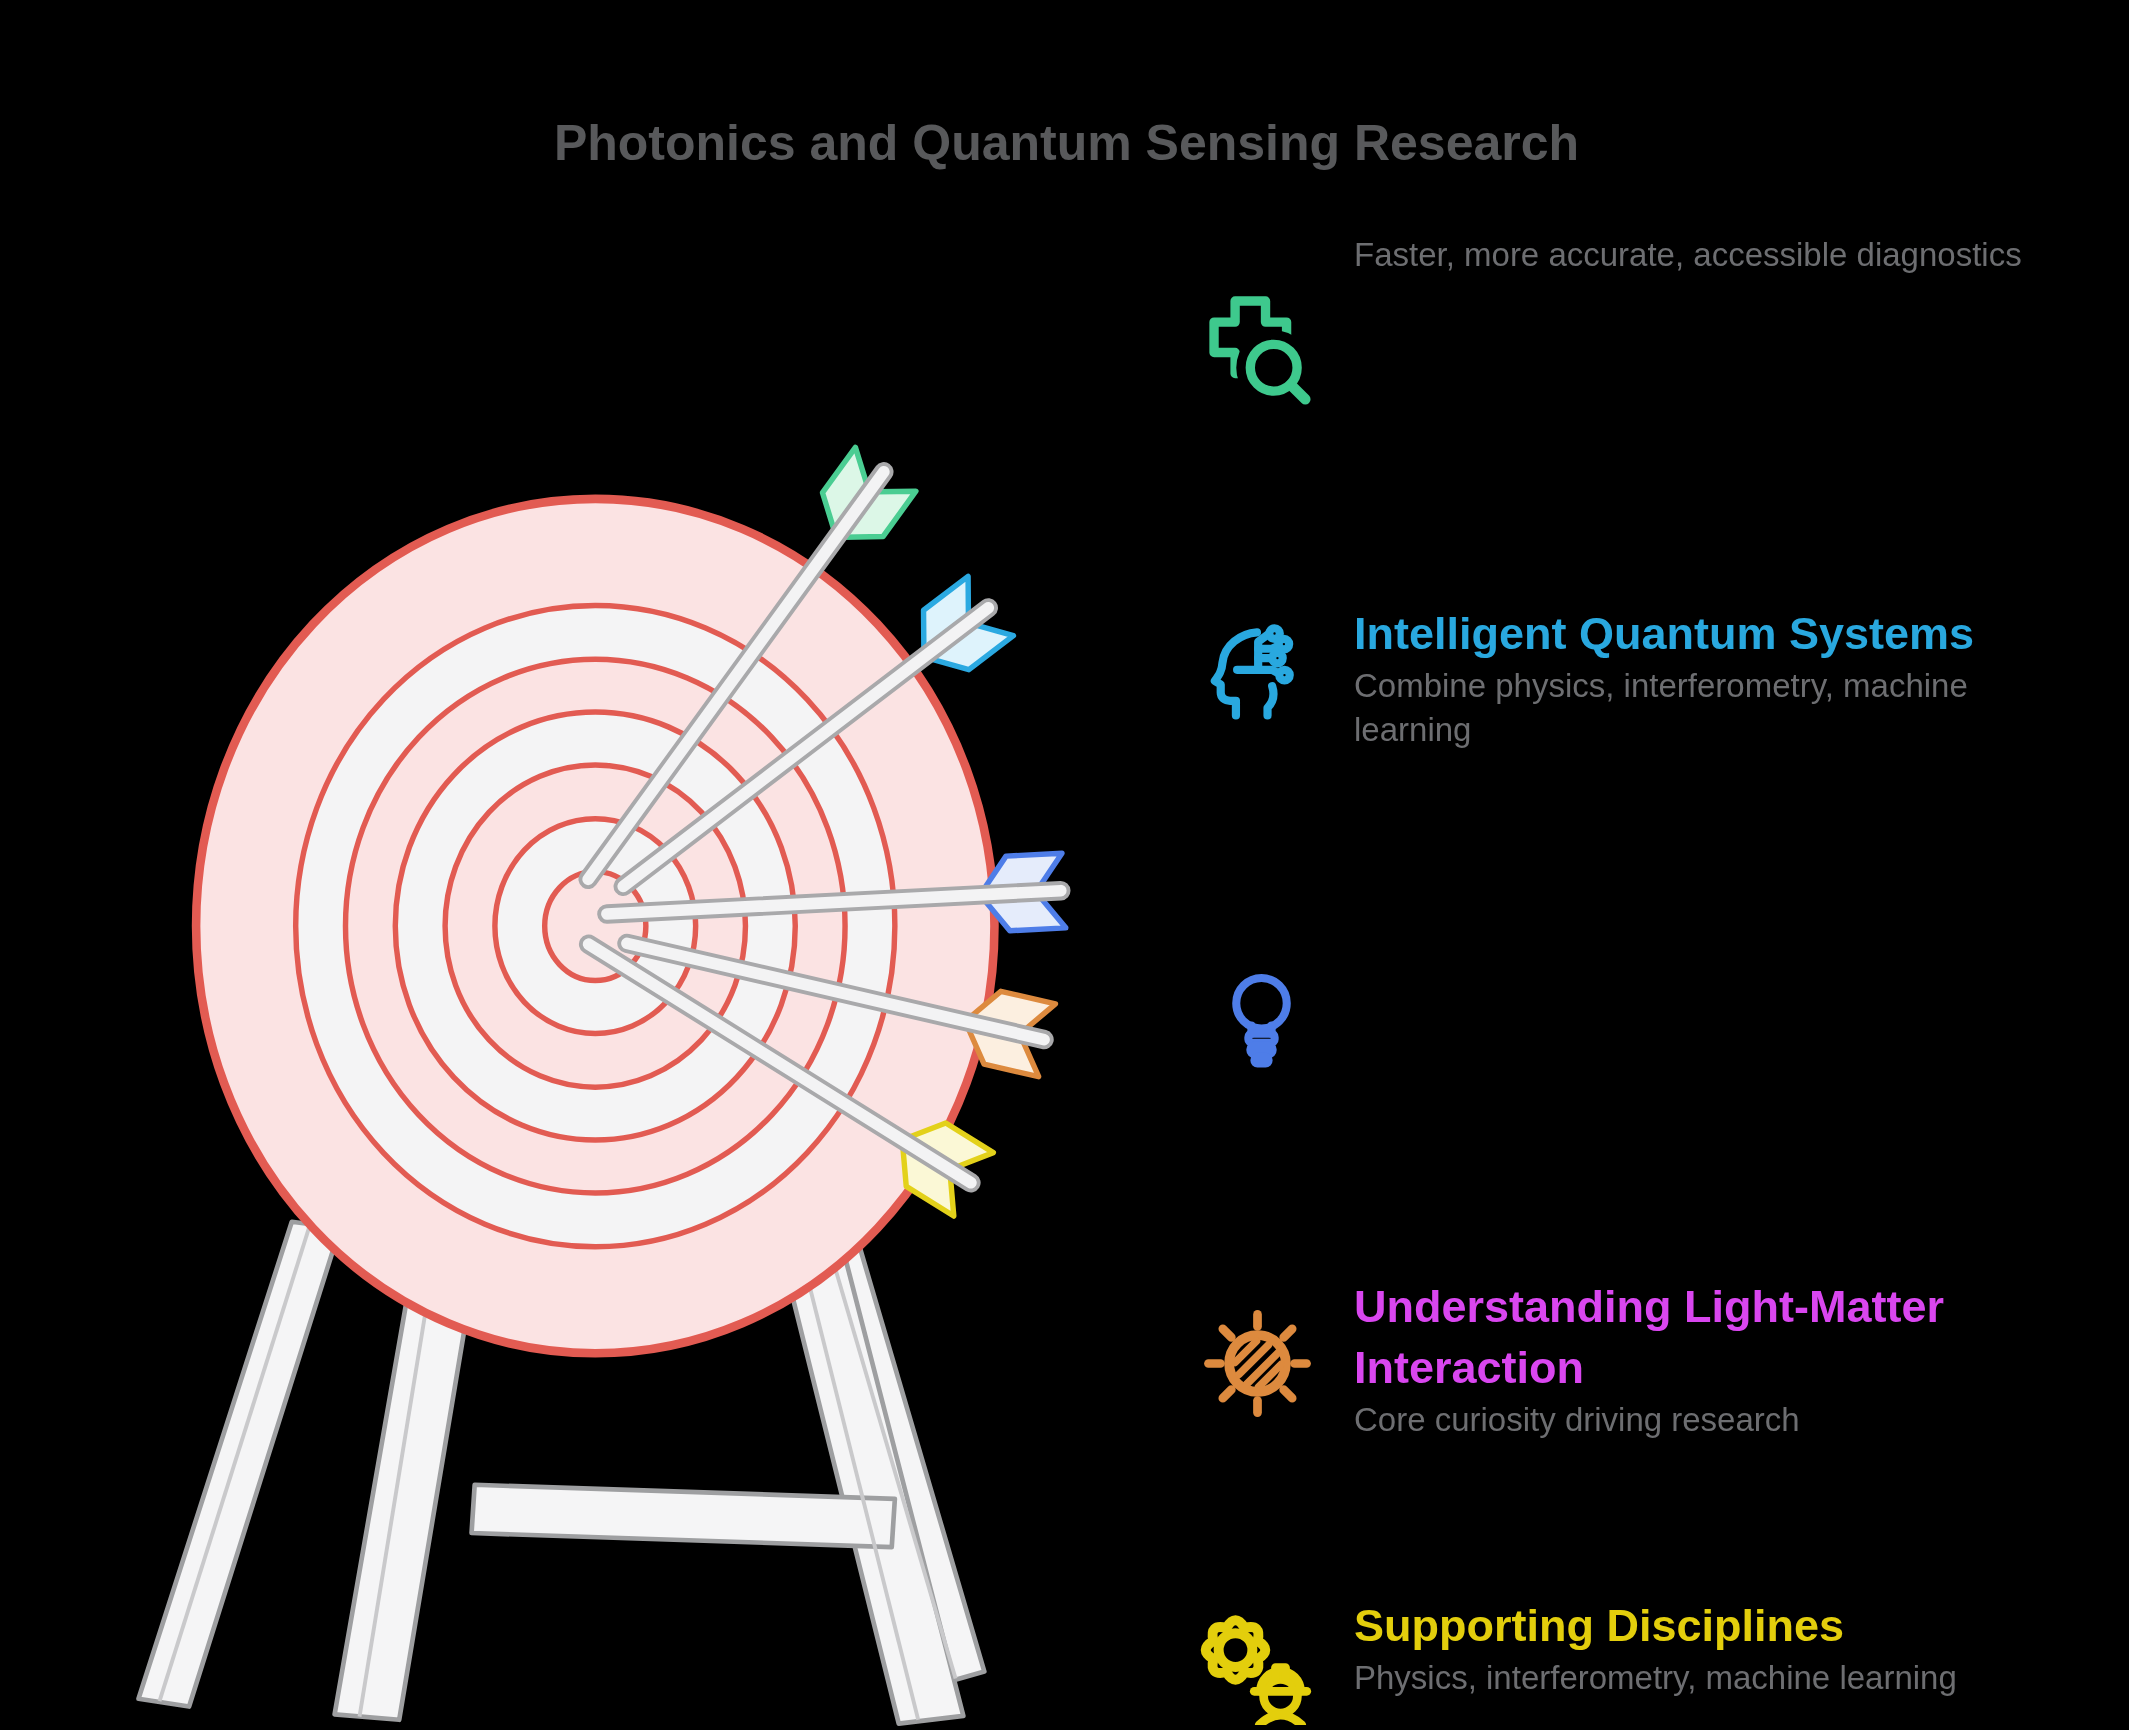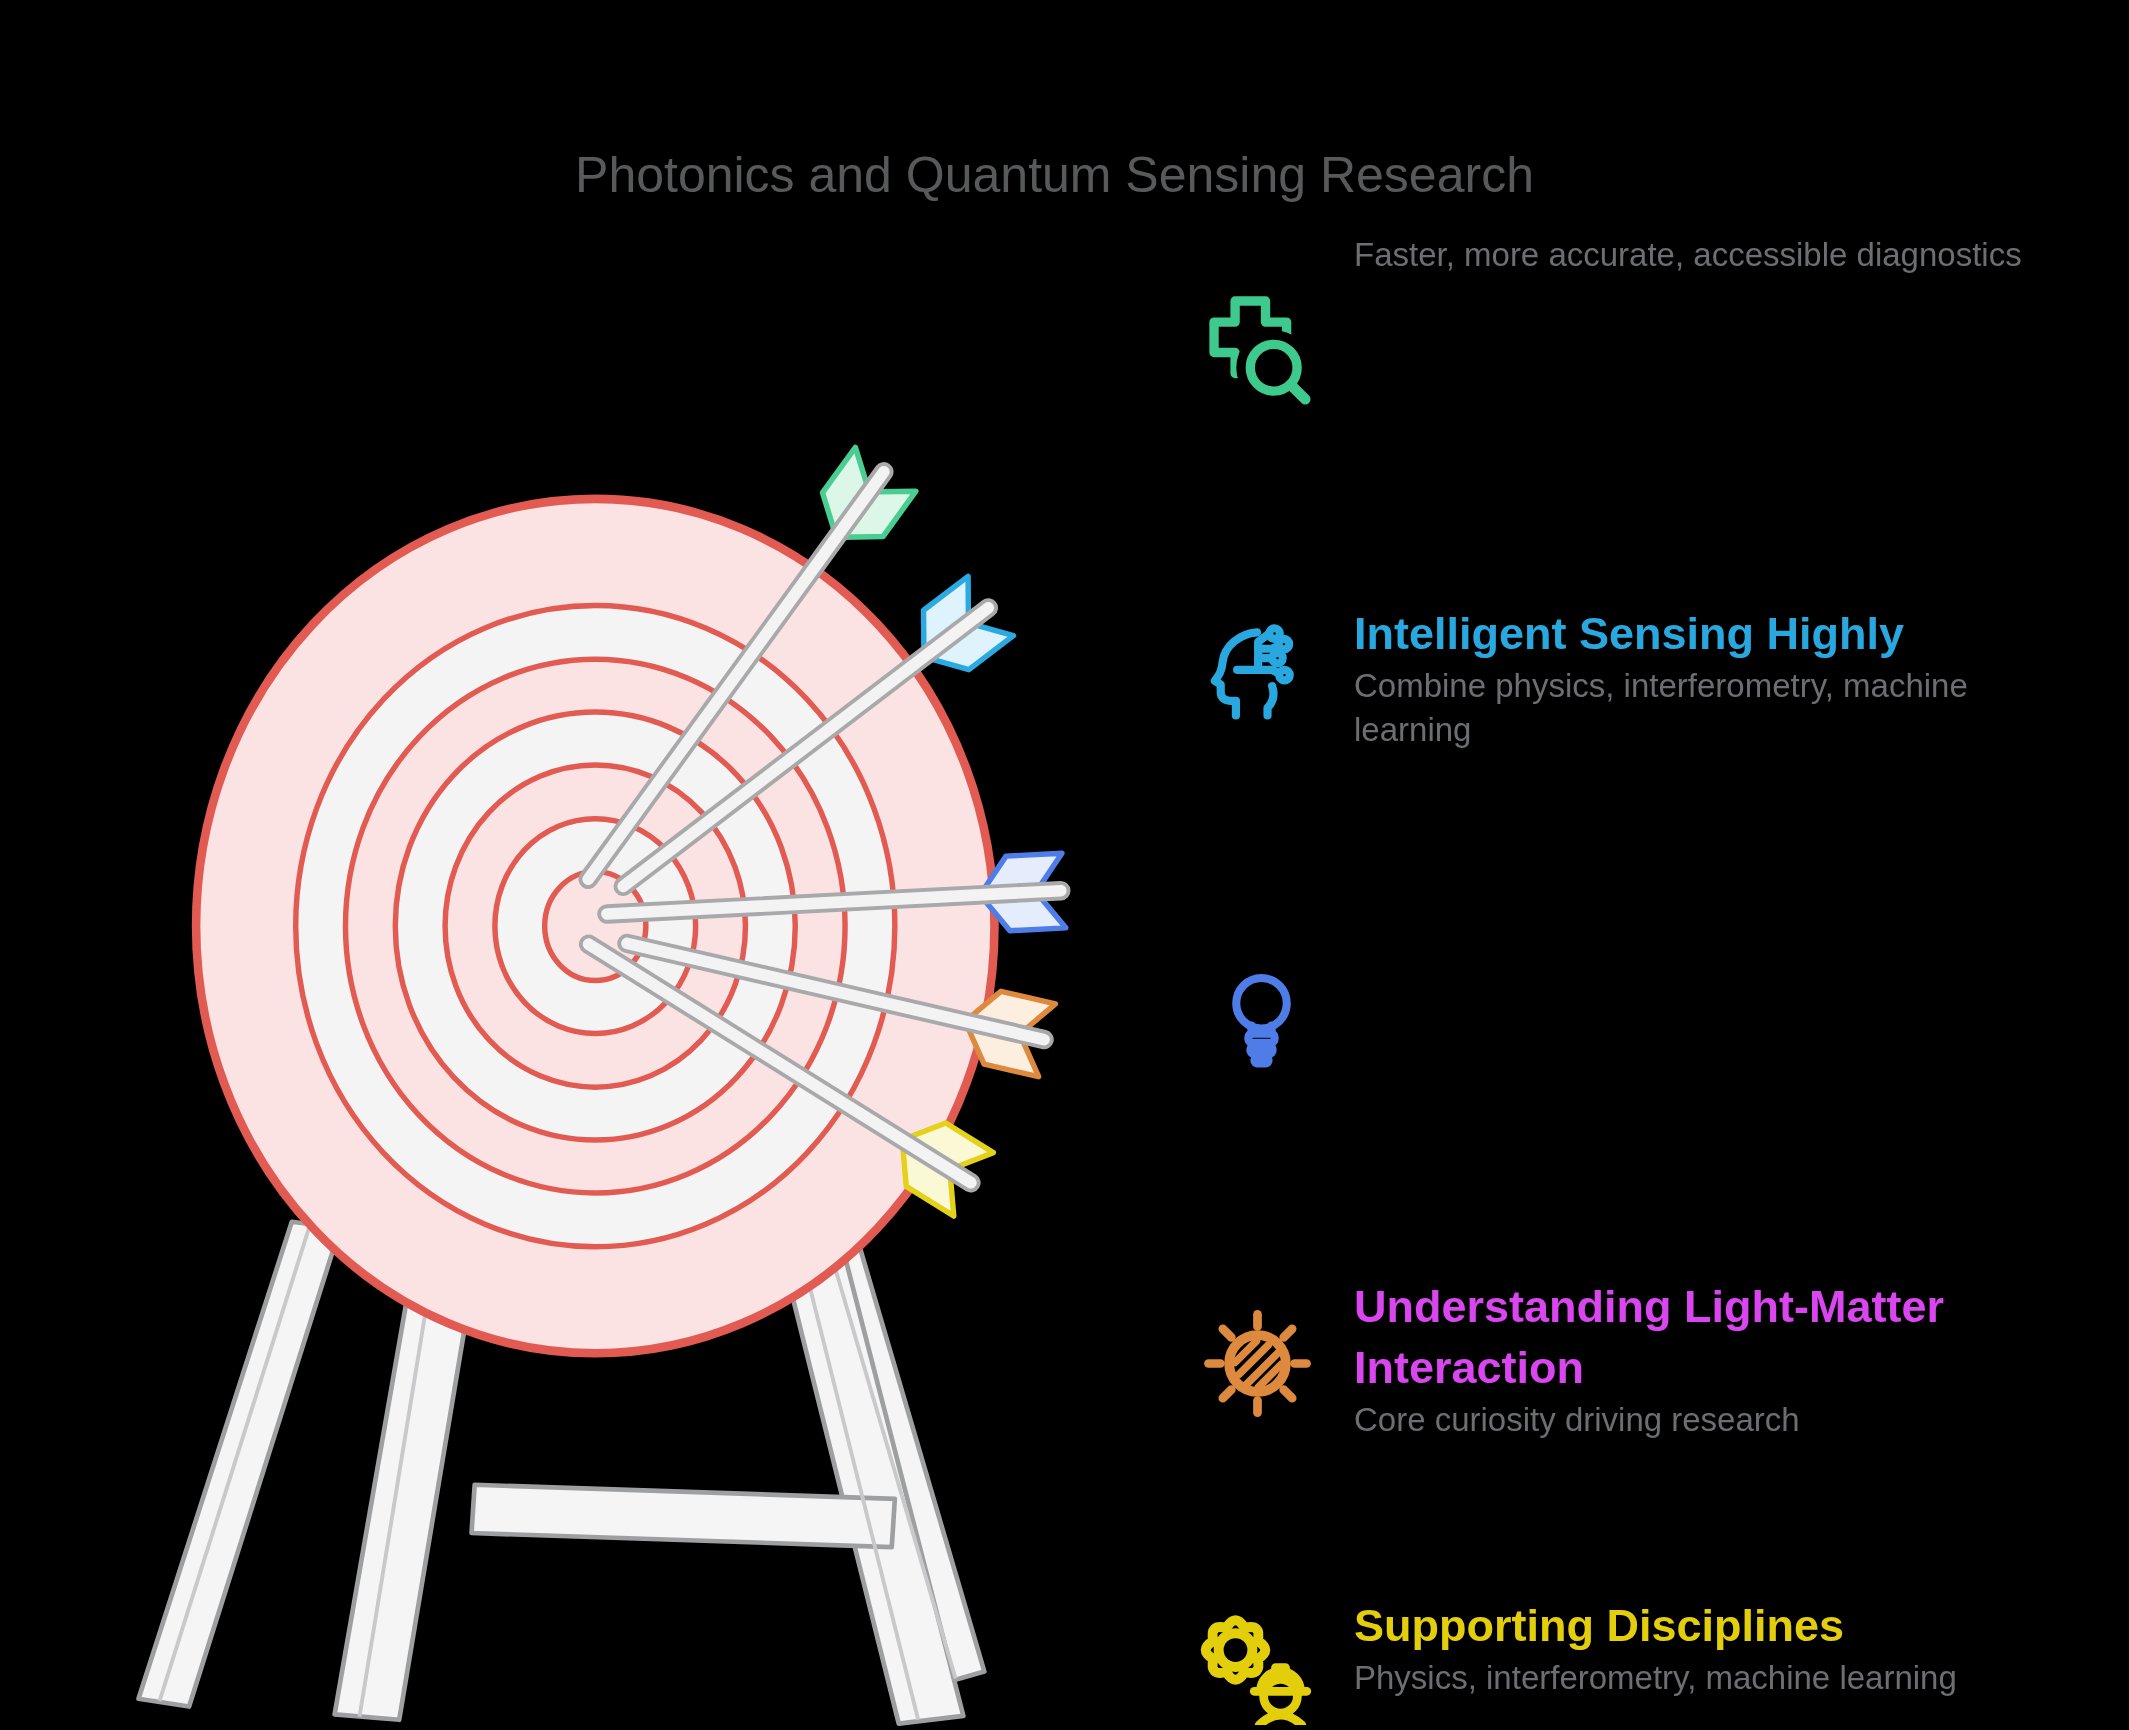--- a/index.html
+++ b/index.html
@@ -5,25 +5,24 @@
   html,body{margin:0;padding:0;background:#000;}
   #canvas{
     position:relative;
     width:2129px;height:1730px;
     background:#000;
     overflow:hidden;
     font-family:"Liberation Sans", sans-serif;
   }
   #illustration{position:absolute;left:0;top:0;}
   .page-title{
-    position:absolute;left:4px;top:114px;width:2101px;
+    position:absolute;left:16px;top:114px;width:2101px;
     text-align:center;
-    font-size:50px;font-weight:400;color:#58595B;
+    font-size:50px;font-weight:700;color:#58595B;
     letter-spacing:0;
-    margin-top:32px;
   }
   .item{position:absolute;left:1354px;width:786px;}
   .item-heading{
     font-size:45px;font-weight:700;line-height:61px;
     max-width:747px;
   }
   .item-sub{
     font-size:33px;font-weight:400;line-height:44px;
     color:#6D6E71;max-width:669px;
   }
@@ -134,21 +133,21 @@
       <circle cx="62" cy="9" r="4.5"></circle>
       <path d="M48 22 H60 L65 19.5"></path>
       <circle cx="70" cy="18" r="4.5"></circle>
       <path d="M48 30 H59"></path>
       <circle cx="64.5" cy="30" r="4.5"></circle>
       <path d="M48 40 H60 L65.5 43"></path>
       <circle cx="70.5" cy="44.5" r="4.5"></circle>
     </svg>
   </div>
   <div class="item" style="top:603px;">
-    <div class="item-heading c-cyan">Intelligent Sensing Highly</div>
+    <div class="item-heading c-cyan">Intelligent Quantum Systems</div>
     <div class="item-sub">Combine physics, interferometry, machine learning</div>
   </div>
 
   <div class="icon-box" style="left:1211px;top:962px;">
     <svg width="101" height="117" viewBox="0 0 100 100" fill="none" stroke="#4E7DE8" stroke-width="8" stroke-linejoin="round" stroke-linecap="round">
       <circle cx="50" cy="33" r="25"></circle>
       <path d="M40 55 V63 M60 55 V63"></path>
       <rect x="37" y="63" width="26" height="9" rx="3.5"></rect>
       <rect x="39" y="75" width="22" height="8" rx="3.5"></rect>
       <rect x="43" y="86" width="14" height="6.5" rx="3"></rect>

